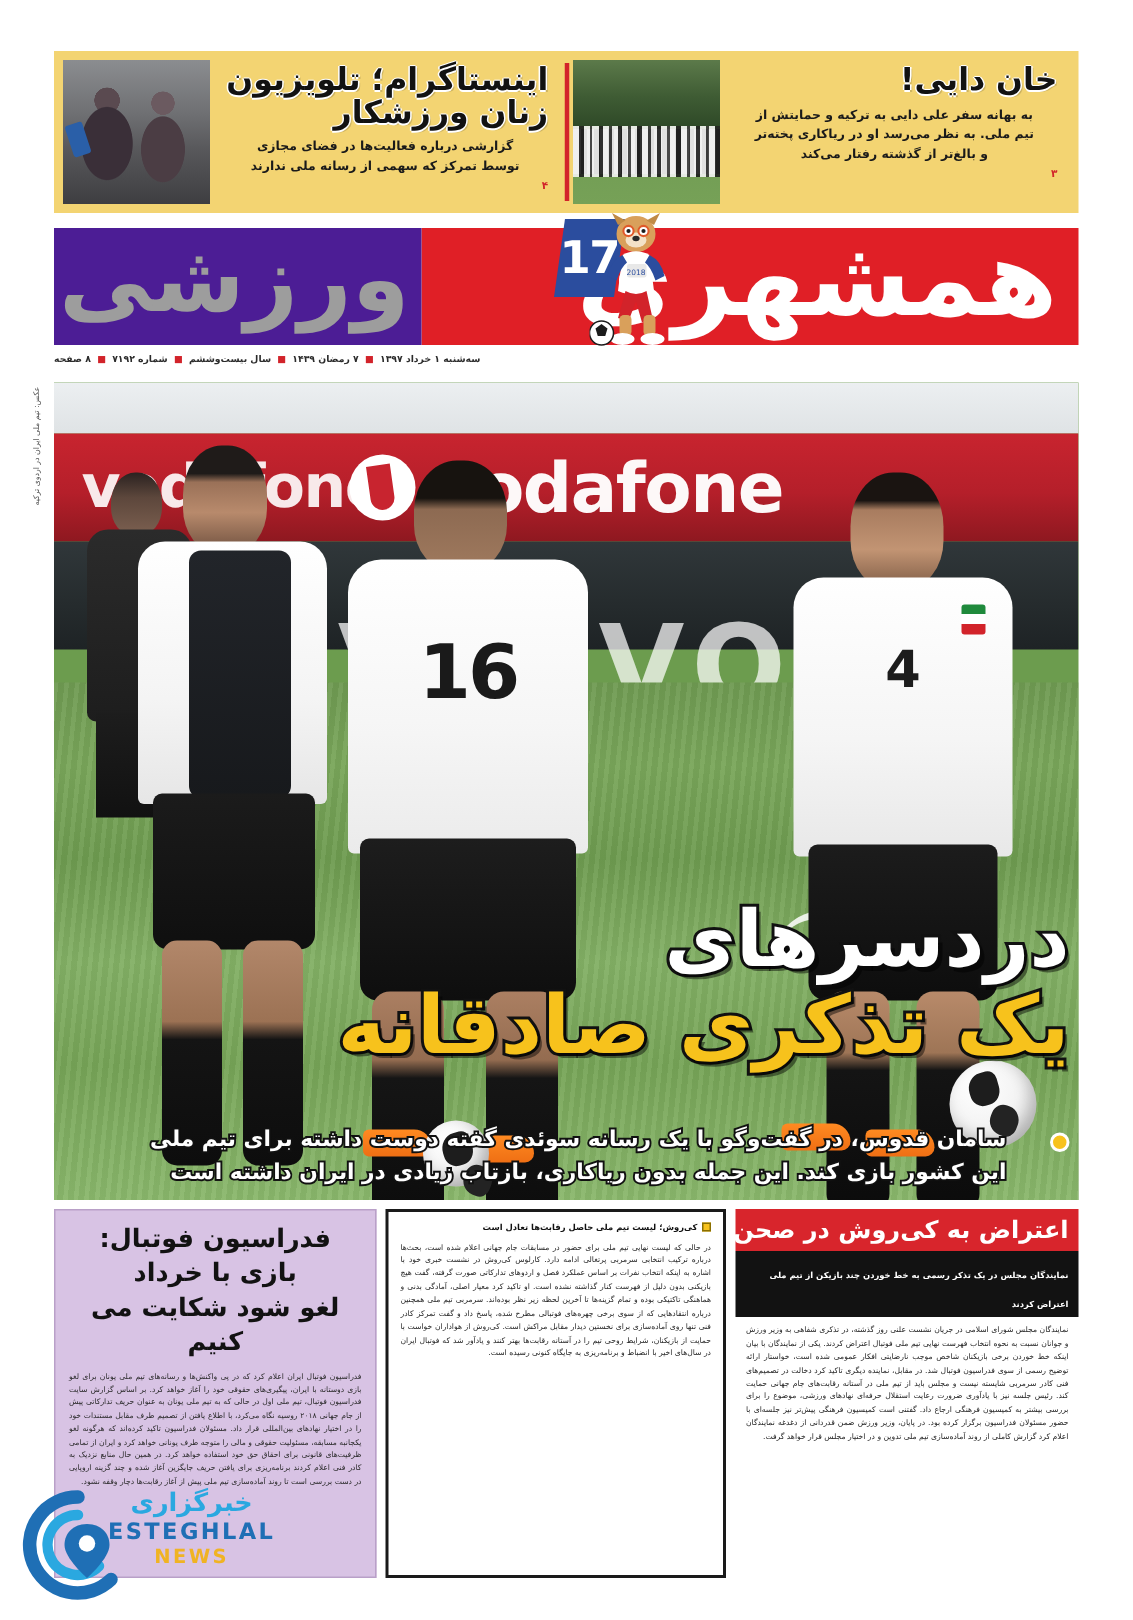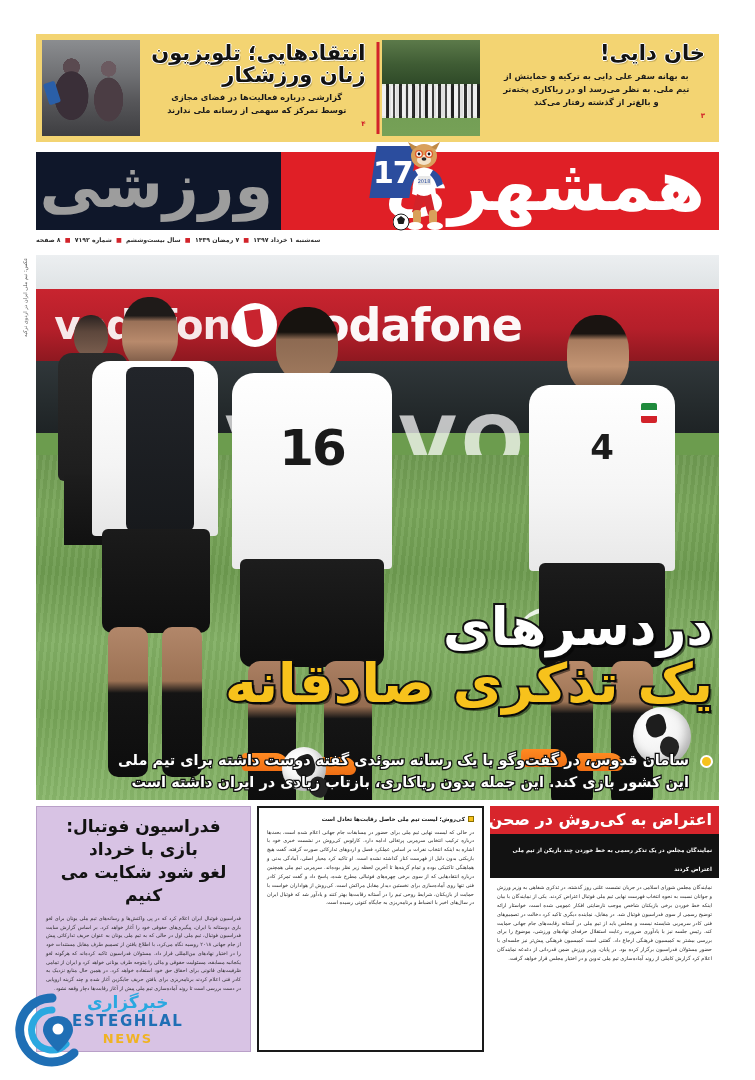--- a/index.html
+++ b/index.html
@@ -211,21 +211,21 @@
     top: -12px;
     width: 62px;
     height: 92px;
     z-index: 4;
   }
 
   .mast-gray {
     position: relative;
     width: 245px;
     height: 78px;
-    background: #0f172a;
+    background: #4c1d95;
     order: 2;
     display: flex;
     align-items: center;
     justify-content: flex-start;
   }
   .mast-gray-text {
     font-family: "DejaVu Sans", sans-serif;
     font-weight: bold;
     font-size: 62px;
     color: #9d9d9d;
@@ -548,21 +548,21 @@
   }
 
   .subhead {
     position: absolute;
     left: 36px;
     right: 36px;
     top: 750px;
     z-index: 22;
     direction: rtl;
     text-align: right;
-    padding-right: 30px;
+    padding-right: 48px;
   }
   .subhead div {
     font-family: "DejaVu Sans", sans-serif;
     font-weight: bold;
     font-size: 14.5px;
     line-height: 1.5;
     color: #ffffff;
     -webkit-text-stroke: 2.6px #111;
     paint-order: stroke fill;
     letter-spacing: -.3px;
@@ -771,21 +771,21 @@
           <div>تیم ملی. به نظر می‌رسد او در ریاکاری پخته‌تر</div>
           <div>و بالغ‌تر از گذشته رفتار می‌کند</div>
         </div>
         <div class="banner-arrow">۳</div>
       </div>
       <div class="banner-photo photo-team"></div>
     </div>
 
     <div class="banner-half banner-left">
       <div class="banner-text">
-        <div class="banner-title">انتقادهایی؛ تلویزیون</div>
+        <div class="banner-title">اینستاگرام؛ تلویزیون</div>
         <div class="banner-title" style="margin-top:-6px;">زنان ورزشکار</div>
         <div class="banner-sub">
           <div>گزارشی درباره فعالیت‌ها در فضای مجازی</div>
           <div>توسط تمرکز که سهمی از رسانه ملی ندارند</div>
         </div>
         <div class="banner-arrow">۴</div>
       </div>
       <div class="banner-photo photo-reporters"></div>
     </div>
   </div>

